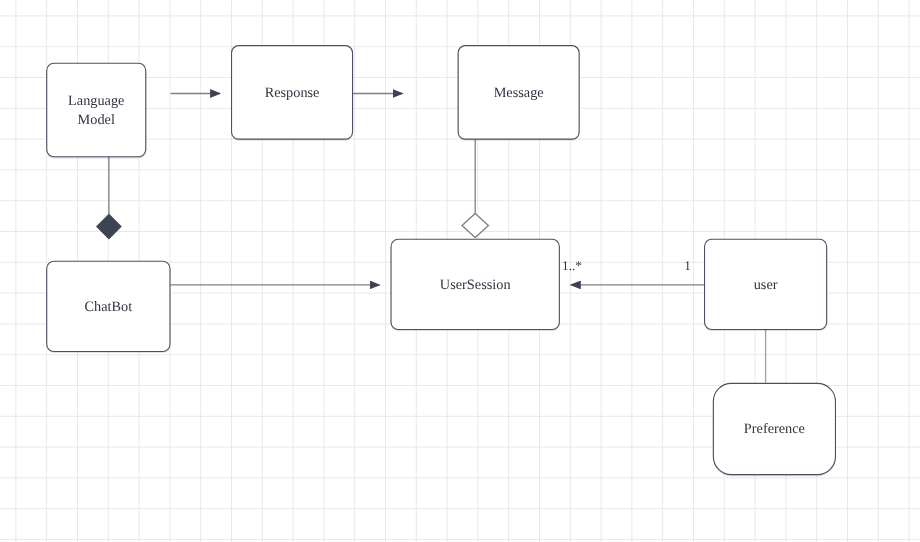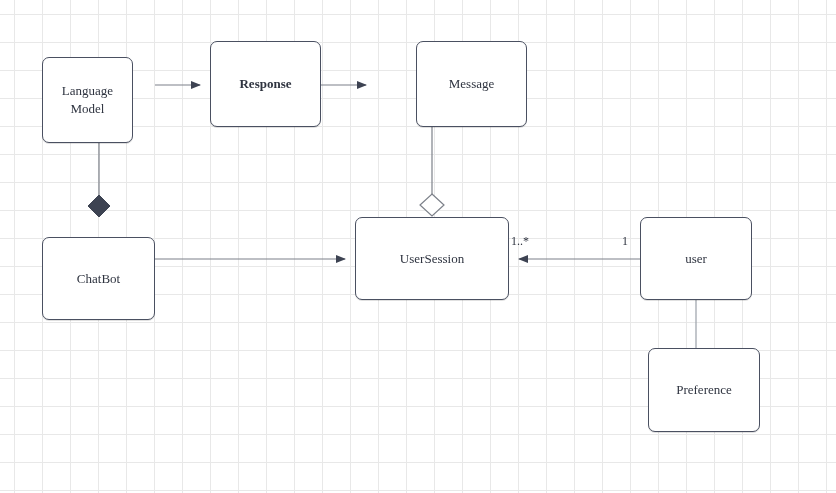--- a/index.html
+++ b/index.html
@@ -99,41 +99,41 @@
     <g>
       <line x1="696" y1="300" x2="696" y2="348" stroke="#9aa0a8" stroke-width="1.2"></line>
     </g>
   </svg>
 
   <div class="node" style="left:42px; top:42px; width:91px; height:86px;margin-top:15px;">
     <span class="node-label">Language
 Model</span>
   </div>
 
-  <div class="node" style="left:210px; top:41px; width:111px; height:86px;font-weight:bold;">
+  <div class="node" style="left:210px; top:41px; width:111px; height:86px;">
     <span class="node-label">Response</span>
   </div>
 
   <div class="node" style="left:376px; top:41px; width:111px; height:86px;margin-left:40px;">
     <span class="node-label">Message</span>
   </div>
 
   <div class="node" style="left:42px; top:217px; width:113px; height:83px;margin-top:20px;">
     <span class="node-label">ChatBot</span>
   </div>
 
   <div class="node" style="left:355px; top:217px; width:154px; height:83px;">
     <span class="node-label">UserSession</span>
   </div>
 
   <div class="node" style="left:640px; top:217px; width:112px; height:83px;">
     <span class="node-label">user</span>
   </div>
 
-  <div class="node" style="left:648px; top:348px; width:112px; height:84px;">
+  <div class="node" style="left:648px; top:348px; width:112px; height:84px;border-radius:17px;">
     <span class="node-label">Preference</span>
   </div>
 
   <div class="mult" style="left:511px; top:234px;">1..*</div>
 
   <div class="mult" style="left:622px; top:234px;">1</div>
 
 </div>
 
 </body></html>

